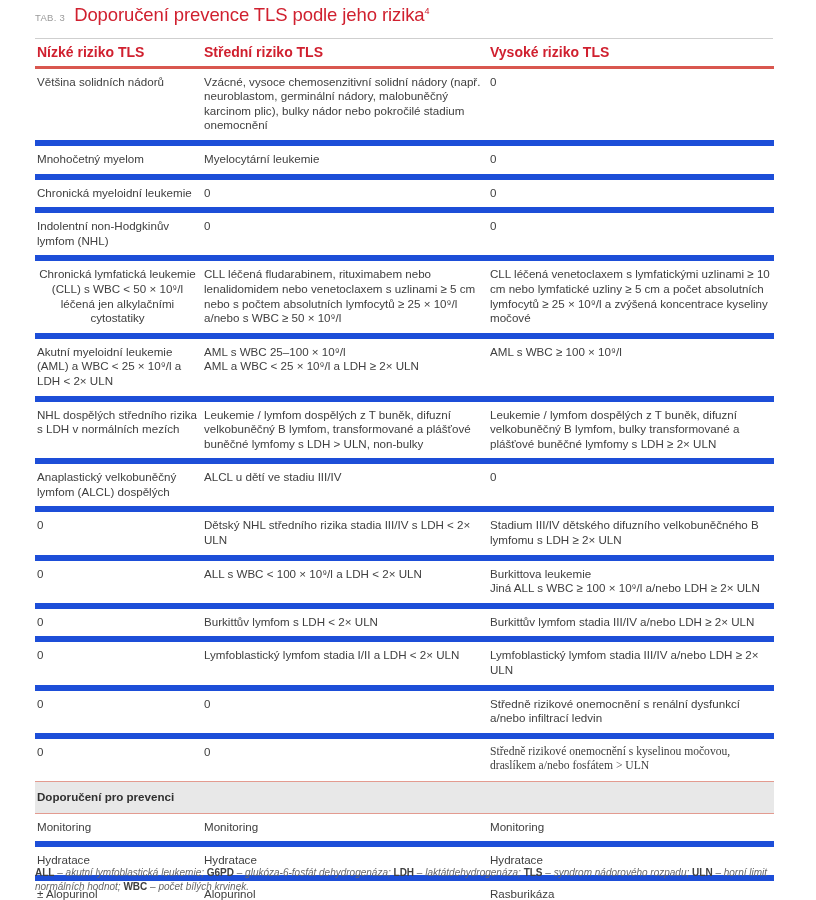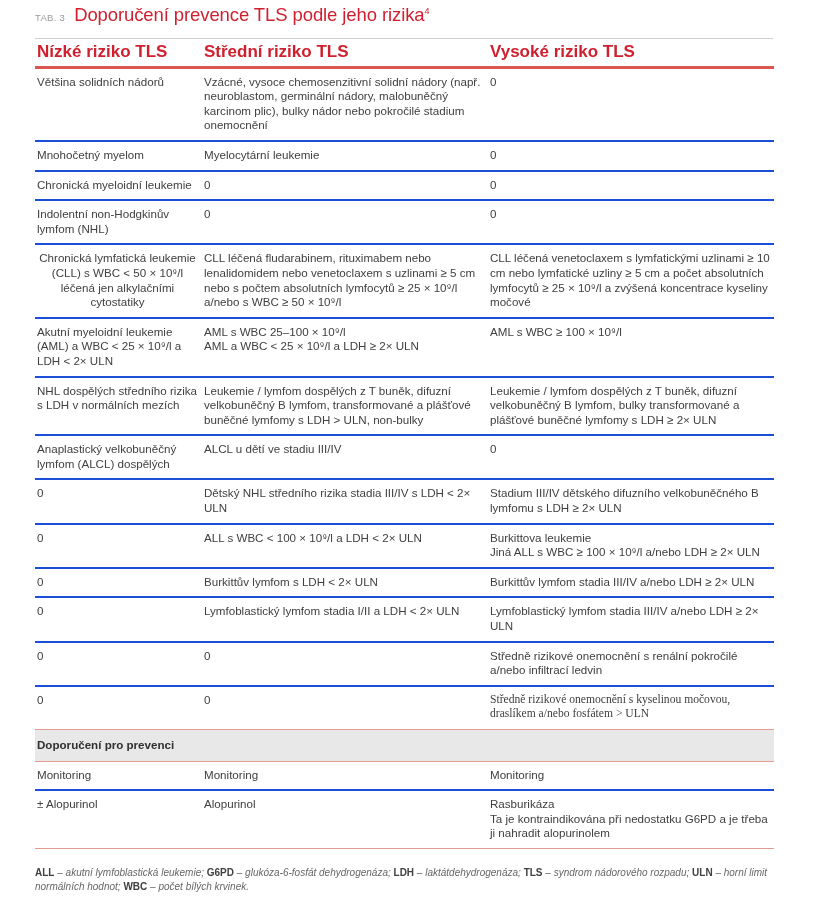--- a/index.html
+++ b/index.html
@@ -29,26 +29,26 @@
       position: absolute; left: 35px; top: 39px;
       width: 739px; border-collapse: collapse; table-layout: fixed;
       font-family: "Liberation Sans", sans-serif;
       font-size: 11.6px; line-height: 14.6px; color: #404040;
     }
     table.tls col.c1 { width: 167px; }
     table.tls col.c2 { width: 286px; }
     table.tls col.c3 { width: 286px; }
     table.tls th {
       text-align: left; font-weight: bold; color: #d0202f;
-      font-size: 17px; padding: 6px 0 6px 2px; height: 14px;
+      font-size: 14px; padding: 6px 0 6px 2px; height: 14px;
       border-bottom: 3px solid #d9574f;
     }
     table.tls td {
       vertical-align: top; padding: 6px 4px 7px 2px;
-      border-bottom: 2px solid #1d4ed8;
+      border-bottom: 6px solid #1d4ed8;
     }
     table.tls tr.section td {
       background: #e8e8e8; font-weight: bold; color: #303030;
       padding: 8px 4px 8px 2px;
     }
     table.tls tr:last-child td { border-bottom: 1px solid #e39b90; }
     .footnote {
       position: absolute; left: 35px; top: 866px; width: 740px;
       font-family: "Liberation Sans", sans-serif;
       font-size: 10px; line-height: 13.5px; color: #555;
@@ -137,40 +137,45 @@
         <td style="white-space: pre-line;">Burkittův lymfom stadia III/IV a/nebo LDH ≥ 2× ULN</td>
       </tr>
       <tr>
         <td style="white-space: pre-line;">0</td>
         <td style="white-space: pre-line;">Lymfoblastický lymfom stadia I/II a LDH &lt; 2× ULN</td>
         <td style="white-space: pre-line;">Lymfoblastický lymfom stadia III/IV a/nebo LDH ≥ 2× ULN</td>
       </tr>
       <tr>
         <td style="white-space: pre-line;">0</td>
         <td style="white-space: pre-line;">0</td>
-        <td style="white-space: pre-line;">Středně rizikové onemocnění s renální pokročilé a/nebo infiltrací ledvin</td>
+        <td style="white-space: pre-line;">Středně rizikové onemocnění s renální dysfunkcí a/nebo infiltrací ledvin</td>
       </tr>
       <tr>
         <td style="white-space: pre-line;">0</td>
         <td style="white-space: pre-line;">0</td>
         <td style="white-space: pre-line; font-family: Liberation Serif, serif;">Středně rizikové onemocnění s kyselinou močovou, draslíkem a/nebo fosfátem &gt; ULN</td>
       </tr>
     </tbody>
   <tbody>
     <tr class="section">
       <td colspan="3">Doporučení pro prevenci</td>
     </tr>
   </tbody>
   <tbody id="prevention-body">
       <tr>
         <td style="white-space: pre-line;">Monitoring</td>
         <td style="white-space: pre-line;">Monitoring</td>
         <td style="white-space: pre-line;">Monitoring</td>
       </tr>
       <tr>
+        <td style="white-space: pre-line;">Hydratace</td>
+        <td style="white-space: pre-line;">Hydratace</td>
+        <td style="white-space: pre-line;">Hydratace</td>
+      </tr>
+      <tr>
         <td style="white-space: pre-line;">± Alopurinol</td>
         <td style="white-space: pre-line;">Alopurinol</td>
         <td style="white-space: pre-line;">Rasburikáza
 Ta je kontraindikována při nedostatku G6PD a je třeba ji nahradit alopurinolem</td>
       </tr>
     </tbody>
 </table>
 
 <div class="footnote" id="footnote"><b>ALL</b><i> – akutní lymfoblastická leukemie; </i><b>G6PD</b><i> – glukóza-6-fosfát dehydrogenáza; </i><b>LDH</b><i> – laktátdehydrogenáza; </i><b>TLS</b><i> – syndrom nádorového rozpadu; </i><b>ULN</b><i> – horní limit normálních hodnot; </i><b>WBC</b><i> – počet bílých krvinek.</i></div>
 

